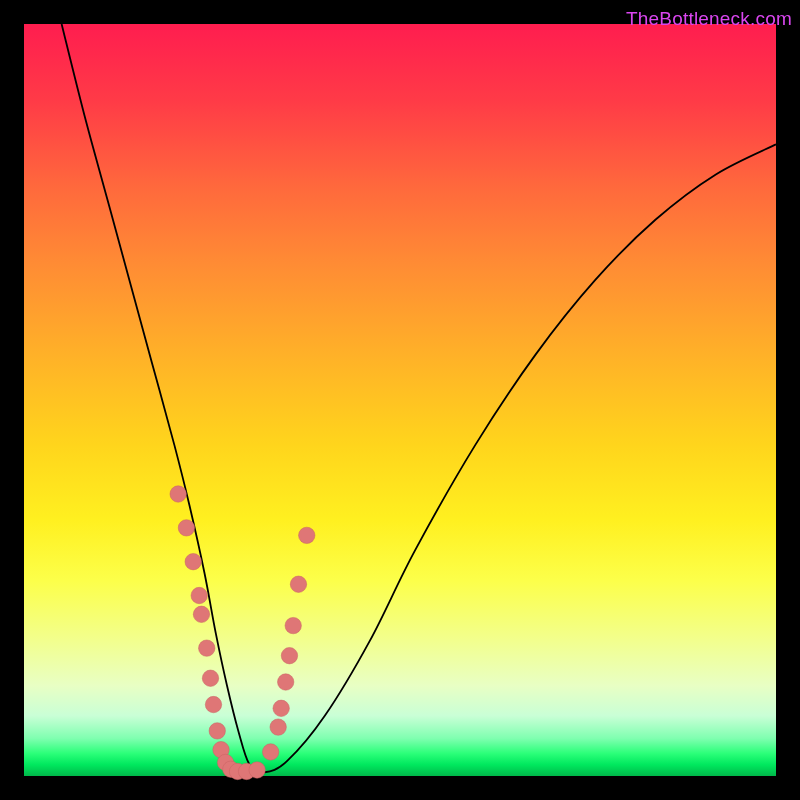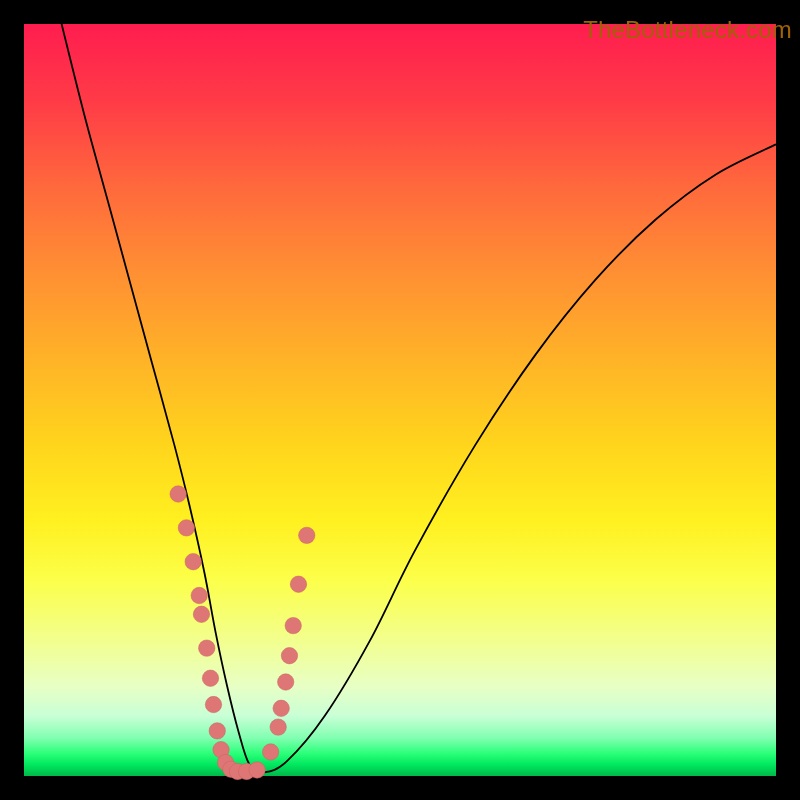--- a/index.html
+++ b/index.html
@@ -39,24 +39,24 @@
       #e8ffc4 88%,
       #c9ffd6 92%,
       #7fffb0 95%,
       #2bff79 97%,
       #00e85e 98.5%,
       #00b84a 100%
     );
   }
   .watermark {
     position: absolute;
-    top: 16px;
+    top: 8px;
     right: 8px;
-    color: #a16207;
-    font-size: 24px;
+    color: #d946ef;
+    font-size: 19px;
     font-weight: 400;
     letter-spacing: 0.2px;
     z-index: 10;
   }
   svg.curve {
     position: absolute;
     left: 0;
     top: 0;
     width: 752px;
     height: 752px;

